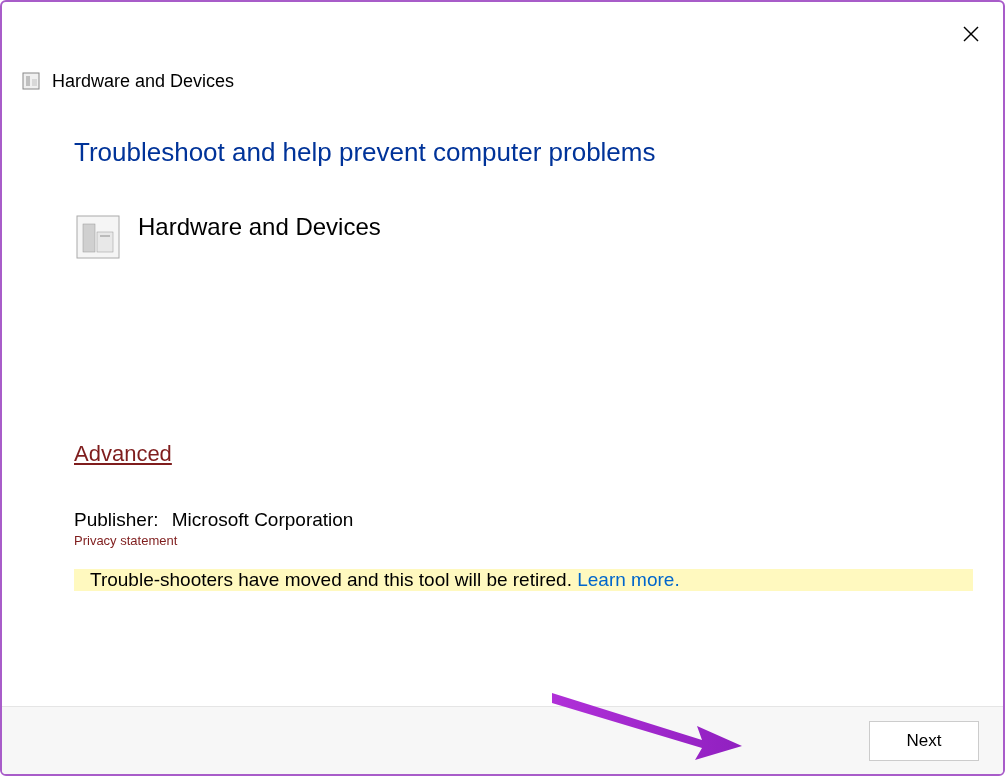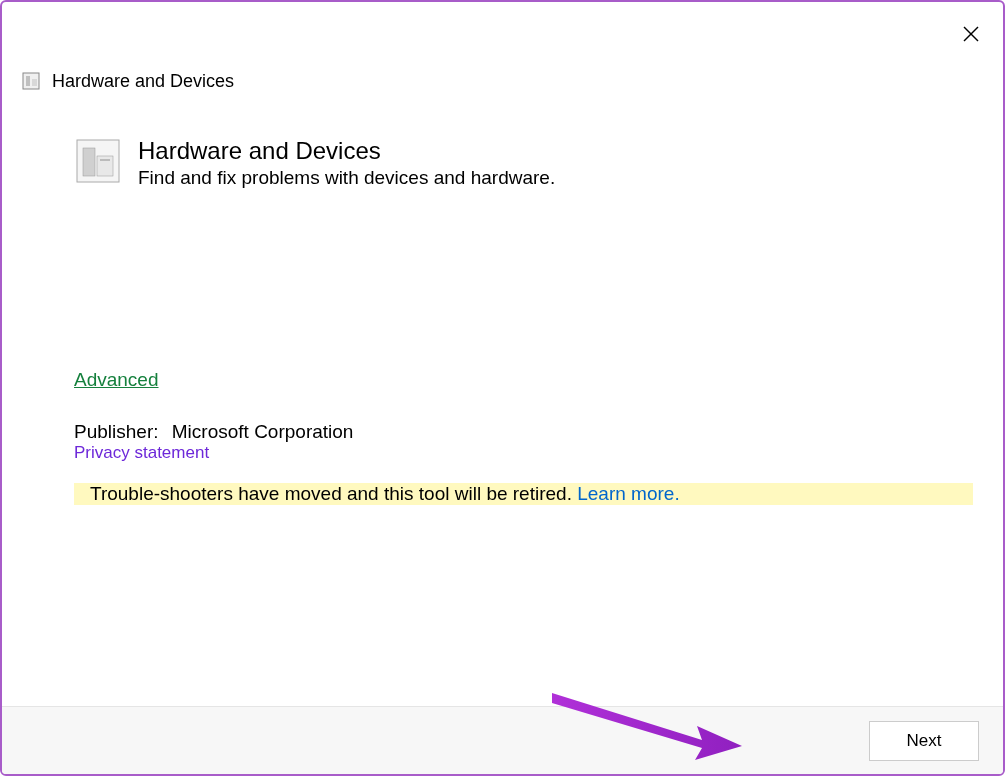--- a/index.html
+++ b/index.html
@@ -88,41 +88,41 @@
       font-weight: 400;
       margin-bottom: 2px;
     }
     .ts-desc {
       font-size: 19px;
       color: #000;
     }
     .advanced-link {
       margin-top: 180px;
       display: inline-block;
-      font-size: 19px;
-      color: #15803d;
+      font-size: 22px;
+      color: #7f1d1d;
       text-decoration: underline;
       cursor: pointer;
     }
     .publisher-row {
-      margin-top: 30px;
+      margin-top: 42px;
       font-size: 19px;
       color: #000;
     }
     .publisher-label {
       display: inline;
     }
     .publisher-value {
       display: inline;
       margin-left: 8px;
     }
     .privacy-link {
       display: inline-block;
-      font-size: 17px;
-      color: #6d28d9;
+      font-size: 13px;
+      color: #7f1d1d;
       cursor: pointer;
     }
     .notice-bar {
       margin-top: 20px;
       margin-left: 72px;
       margin-right: 30px;
       background: #fff9bf;
       padding: 0 16px;
       font-size: 19px;
       color: #000;
@@ -181,33 +181,33 @@
     <svg width="20" height="20" viewBox="0 0 20 20">
       <rect x="2" y="2" width="16" height="16" fill="#f0f0f0" stroke="#888" stroke-width="1"></rect>
       <rect x="5" y="5" width="4" height="10" fill="#c0c0c0"></rect>
       <rect x="11" y="8" width="5" height="7" fill="#d8d8d8"></rect>
     </svg>
   </span>
   <span class="header-title">Hardware and Devices</span>
 </div>
 
 <div class="content">
+  <h1 class="main-heading">Troubleshoot and help prevent computer problems</h1>
 
   <div class="ts-block">
     <span class="ts-icon">
       <svg width="46" height="46" viewBox="0 0 46 46">
         <rect x="2" y="2" width="42" height="42" fill="#f5f5f5" stroke="#aaa" stroke-width="1"></rect>
         <rect x="8" y="10" width="12" height="28" fill="#d0d0d0" stroke="#999" stroke-width="0.5"></rect>
         <rect x="22" y="18" width="16" height="20" fill="#e8e8e8" stroke="#999" stroke-width="0.5"></rect>
         <rect x="25" y="21" width="10" height="2" fill="#bbb"></rect>
       </svg>
     </span>
     <div class="ts-text">
       <span class="ts-title">Hardware and Devices</span>
-      <span class="ts-desc">Find and fix problems with devices and hardware.</span>
     </div>
   </div>
 
   <a class="advanced-link">Advanced</a>
 
   <div class="publisher-row">
     <span class="publisher-label">Publisher:</span>
     <span class="publisher-value">Microsoft Corporation</span>
   </div>
 

